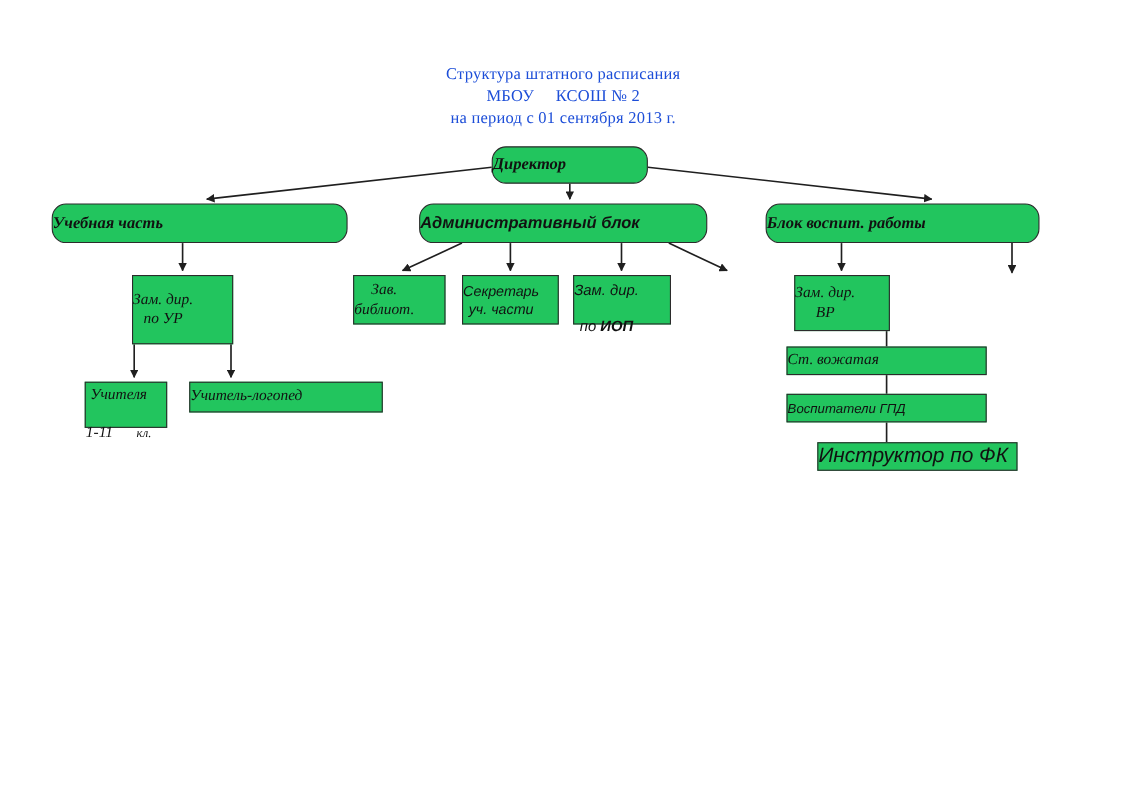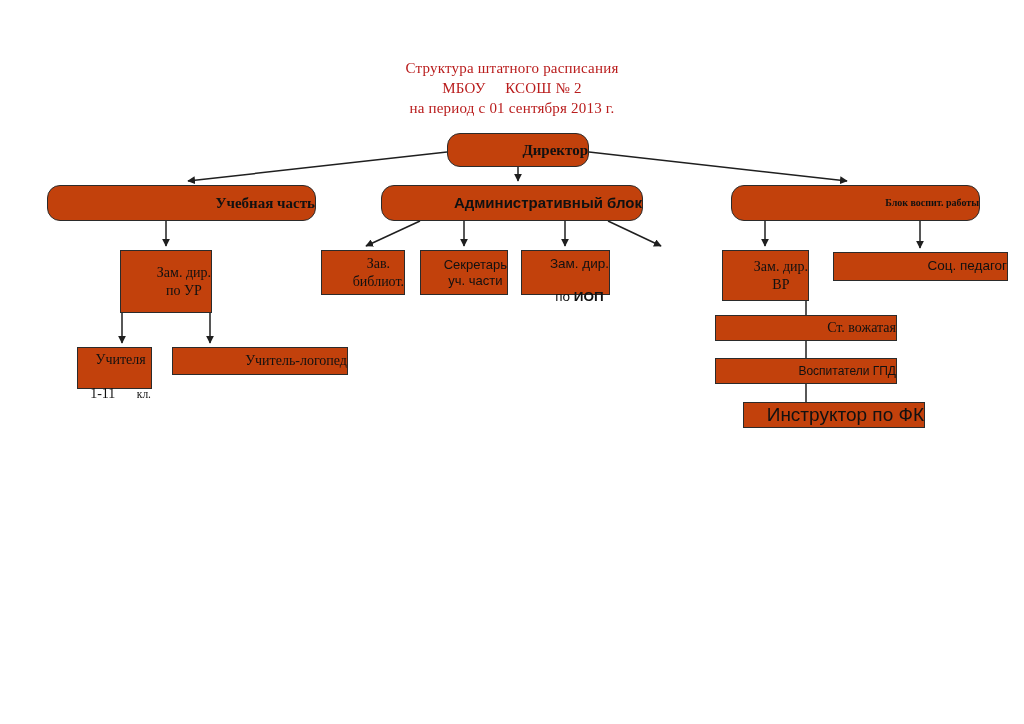--- a/index.html
+++ b/index.html
@@ -27,46 +27,47 @@
   
   .title-block {
     position: absolute;
     left: 0;
     top: 58px;
     width: 1024px;
     text-align: center;
     font-family: "Liberation Serif", serif;
     font-size: 15px;
     line-height: 20px;
-    color: #b91c1c;
+    color: #1d4ed8;
     letter-spacing: 0.2px;
   }
   .title-line { display: block; white-space: pre; }
 
   
   #wires {
     position: absolute;
     left: 0;
     top: 0;
     width: 1024px;
     height: 724px;
     pointer-events: none;
   }
 
   
   .node {
     position: absolute;
     box-sizing: border-box;
-    background: #c2410c;
+    background: #22c55e;
     border: 1.4px solid #2b2b2b;
     display: flex;
     align-items: center;
-    justify-content: flex-end;
+    justify-content: flex-start;
     text-align: center;
     z-index: 3;
+    font-style: italic;
   }
   .node .txt {
     display: block;
     white-space: pre-line;
     line-height: 1.22;
   }
 
   
   .node.rounded { border-radius: 13px; }
 
@@ -74,22 +75,22 @@
   .sans       { font-family: "Liberation Sans", sans-serif; }
   .bold       { font-weight: bold; }
 
   
   #node-director   { left: 447px; top: 133px;  width: 142px; height: 34px;
                      font-size: 15px; }
   #node-uchchast   { left: 47px;  top: 185px;  width: 269px; height: 36px;
                      font-size: 15px; }
   #node-adminblok  { left: 381px; top: 185px;  width: 262px; height: 36px;
                      font-size: 15px; }
-  #node-vospitrab  { left: 731px; top: 185px;  width: 249px; height: 36px;
-                     font-size: 10px; }
+  #node-vospitrab  { left: 696px; top: 185px;  width: 249px; height: 36px;
+                     font-size: 15px; }
 
   #node-zamdir-ur  { left: 120px; top: 250px;  width: 92px;  height: 63px;
                      font-size: 14px; }
   #node-zavbibl    { left: 321px; top: 250px;  width: 84px;  height: 45px;
                      font-size: 14px; }
   #node-sekretar   { left: 420px; top: 250px;  width: 88px;  height: 45px;
                      font-size: 13px; }
   #node-zamdir-iop { left: 521px; top: 250px;  width: 89px;  height: 45px;
                      font-size: 13.5px; }
   #node-prepobzh   { left: 617px; top: 250px;  width: 89px;  height: 45px;
@@ -194,23 +195,20 @@
       <span>по </span><span class="bold">ИОП</span>
     </span>
   </div>
 
 
   <div class="node serif" id="node-zamdir-vr">
     <span class="txt">Зам. дир.
 ВР</span>
   </div>
 
-  <div class="node sans" id="node-socpedagog">
-    <span class="txt">Соц. педагог</span>
-  </div>
 
   <div class="node serif" id="node-uchitelya">
     <span class="txt">
       <span>Учителя</span><br>
       <span>1-11 </span><span class="small-caps-kl">кл.</span>
     </span>
   </div>
 
   <div class="node serif" id="node-logoped">
     <span class="txt">Учитель-логопед</span>

